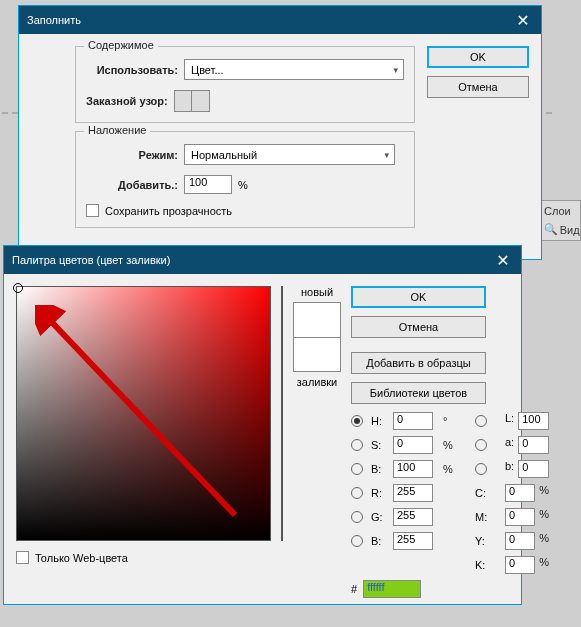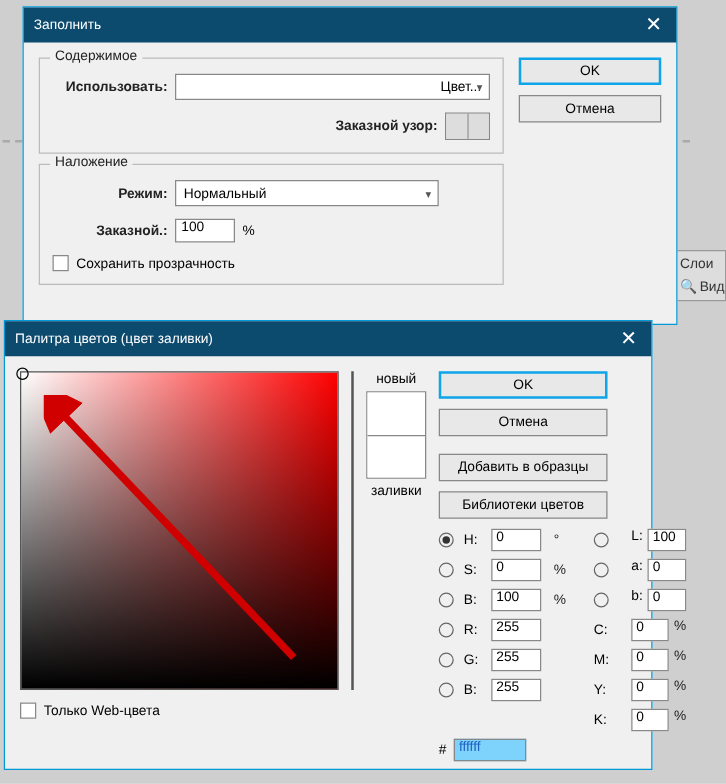--- a/index.html
+++ b/index.html
@@ -34,21 +34,21 @@
 .swatch-pair { width:48px; border:1px solid #888; }
 .swatch-new, .swatch-cur { height:34px; background:#fff; }
 .swatch-cur { border-top:1px solid #888; }
 .btns-col { display:flex; flex-direction:column; gap:8px; width:135px; }
 .fields { display:grid; grid-template-columns: auto auto auto auto auto auto; gap:6px 6px; align-items:center; margin-top:8px; }
 .radio { width:12px; height:12px; border:1px solid #666; border-radius:50%; display:inline-block; position:relative; }
 .radio.on::after { content:""; position:absolute; top:2px; left:2px; width:6px; height:6px; background:#333; border-radius:50%; }
 .unit { color:#222; }
 .num-input { width:40px; height:18px; border:1px solid #888; background:#fff; text-align:left; padding:0 3px; }
 .hex-row { display:flex; align-items:center; gap:6px; margin-top:6px; }
-.hex-input { width:58px; height:18px; border:1px solid #888; background:#7dd3fc; padding:0 3px; color:#2060c0; }
+.hex-input { width:58px; height:18px; border:1px solid #888; background:#84cc16; padding:0 3px; color:#2060c0; }
 .webonly { display:flex; align-items:center; margin-top:10px; }
 .rpanel { position:absolute; right:0; top:200px; width:42px; background:#ddd; border:1px solid #999; padding:4px; font-size:10px; }
 .rpanel .t { color:#333; margin-bottom:6px; }
 .rpanel .ic { display:flex; align-items:center; gap:2px; color:#333; }
 .dotted-tl { position:absolute; left:2px; top:112px; width:550px; border-top: 2px dashed #aaa; }
 .watermark { position:absolute; color:#78a2c8; font-style:italic; font-size:14px; opacity:.35; transform: rotate(-2deg); pointer-events:none; font-family: cursive; }
 </style>
 </head>
 <body>
 
@@ -65,68 +65,68 @@
   </div>
 </div>
 
 <div class="dialog" style="left:18px; top:5px; width:524px; height:255px;">
   <div class="titlebar">
     <span>Заполнить</span>
     <span class="spacer"></span>
     <span class="close-btn">✕</span>
   </div>
   <div style="display:flex;">
-    <div style="flex:1;">
+    <div style="flex:1;margin-left:44px;">
       <div class="fieldset">
         <span class="legend">Содержимое</span>
         <div class="row">
           <div class="label" style="width:92px;">Использовать:</div>
-          <div class="select" style="width:252px;justify-content:flex-end;">
+          <div class="select" style="width:220px;">
             <span>Цвет...</span>
           </div>
         </div>
-        <div class="row" style="justify-content:flex-end; margin-bottom:0;">
+        <div class="row" style="justify-content:flex-start; margin-bottom:0;">
           <div class="label">Заказной узор:</div>
           <div class="pattern-sw">
               <div></div>
               <div></div>
             </div>
         </div>
       </div>
       <div class="fieldset" style="margin-top:6px;">
         <span class="legend">Наложение</span>
         <div class="row">
           <div class="label" style="width:92px;">Режим:</div>
           <div class="select" style="width:211px;">
             <span>Нормальный</span>
           </div>
         </div>
         <div class="row">
-          <div class="label" style="width:92px;">Заказной.:</div>
+          <div class="label" style="width:92px;">Добавить.:</div>
           <div class="input" style="width:48px;"><span>100</span></div>
           <span style="margin-left:6px;">%</span>
         </div>
         <div class="row" style="margin-bottom:0;">
           <span class="checkbox"></span>
           <span>Сохранить прозрачность</span>
         </div>
       </div>
     </div>
     <div style="width:140px; padding:12px 12px 0 0;">
       <div class="btn primary" style="margin-bottom:8px;">
           <span>OK</span>
         </div>
       <div class="btn">
           <span>Отмена</span>
         </div>
     </div>
   </div>
 </div>
 
-<div class="dialog" style="left:3px; top:256px; width:519px; height:360px;">
+<div class="dialog" style="left:3px; top:245px; width:519px; height:360px;">
   <div class="titlebar">
     <span>Палитра цветов (цвет заливки)</span>
     <span class="spacer"></span>
     <span class="close-btn">✕</span>
   </div>
   <div class="picker-body">
     <div>
       <div class="sv-box">
         <div class="sv-cursor"></div>
         <svg class="arrow-overlay" width="230" height="230">

